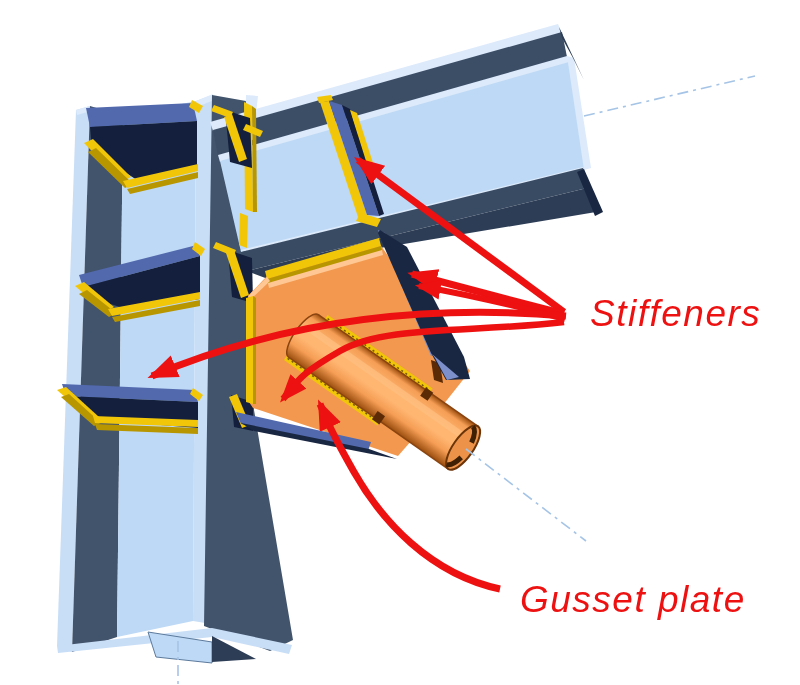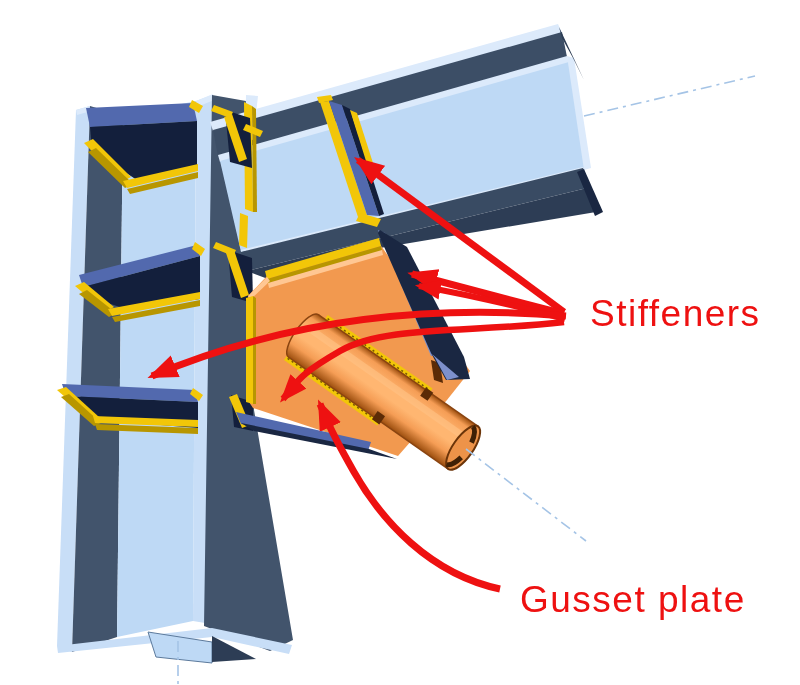--- a/index.html
+++ b/index.html
@@ -1,17 +1,17 @@
 <!DOCTYPE html>
 <html style="--c-background: #FFFFFF; --c-annotation-red: #EE1111; --c-steel-light: #BED9F5; --c-steel-strip: #C8DEF7; --c-steel-sliver: #DCEAFB; --c-slate: #42546C; --c-slate-beam-top: #3C4E66; --c-slate-beam-bottom: #394B63; --c-slate-beam-under: #2D3D55; --c-navy: #131F3C; --c-navy-plate: #1A2742; --c-stiffener-blue: #5269AE; --c-stiffener-blue-light: #7D90CC; --c-weld-yellow: #F2C608; --c-weld-yellow-dark: #B89600; --c-gusset-orange: #F2994F; --c-orange-highlight: #FFC793; --c-tube-dark: #9C4E0E; --c-tube-mid: #F59D55; --c-tube-light: #FFB671; --c-tube-rim: #6B3409; --c-tube-slot: #5C2B06; --c-axis-blue: #A5C4E6; --c-outline-blue: #5C7A9C;"><head>
 <meta charset="utf-8">
 <style>
   html,body{margin:0;padding:0;background:var(--c-background,#fff);}
   .stage{position:relative;width:800px;height:685px;background:var(--c-background,#fff);overflow:hidden;
-         font-family:"Liberation Sans", sans-serif;}
+         font-family:"Liberation Sans", sans-serif;font-style:italic;}
   svg{display:block}
   text.anno{fill:var(--c-annotation-red);font-family:"Liberation Sans",sans-serif;
             font-size:37px;letter-spacing:1.5px;font-weight:400;}
   .lblue{fill:var(--c-steel-light)}
   .strip{fill:var(--c-steel-strip)}
   .sliver{fill:var(--c-steel-sliver)}
   .slate{fill:var(--c-slate)}
   .slateTop{fill:var(--c-slate-beam-top)}
   .slateBot{fill:var(--c-slate-beam-bottom)}
   .slateUnd{fill:var(--c-slate-beam-under)}

